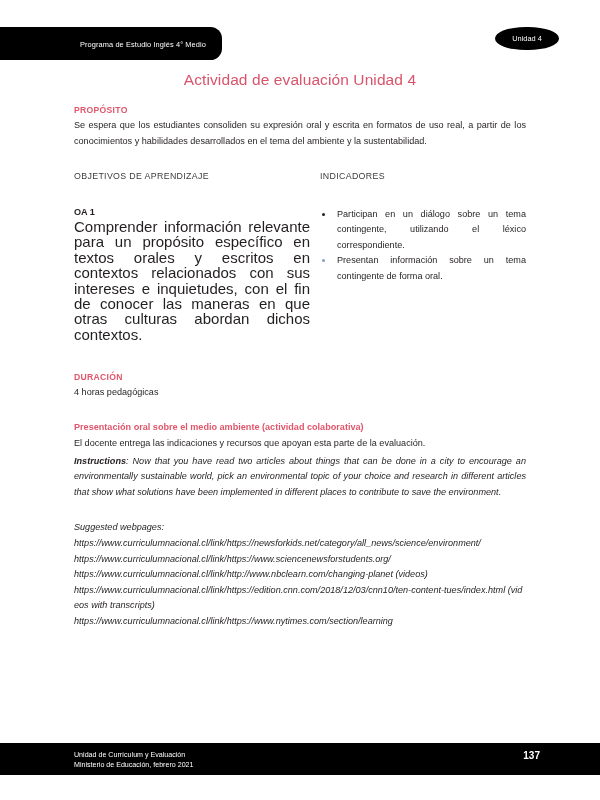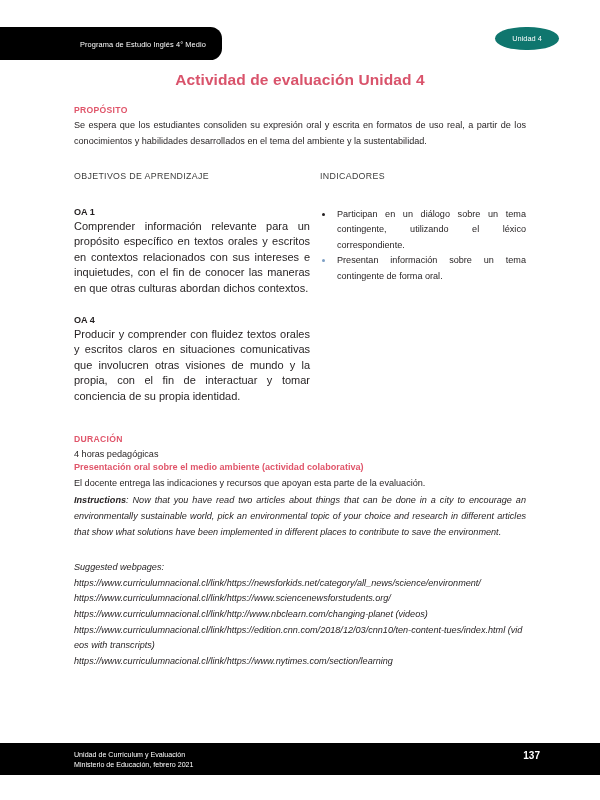--- a/index.html
+++ b/index.html
@@ -42,21 +42,21 @@
     font-size: 7.4px;
     letter-spacing: 0.1px;
     white-space: nowrap;
   }
   .unit-pill {
     position: absolute;
     top: 27px;
     right: 41px;
     width: 64px;
     height: 23px;
-    background: #0f766e;
+    background: #000000;
     border-radius: 32px / 12px;
   }
   .unit-pill-label {
     position: absolute;
     inset: 0;
     display: flex;
     align-items: center;
     justify-content: center;
     color: #ffffff;
     font-size: 7.4px;
@@ -65,21 +65,21 @@
 
   
   .doc-title {
     position: absolute;
     top: 71px;
     left: 0;
     width: 600px;
     text-align: center;
     color: #d9536b;
     font-size: 15.5px;
-    font-weight: bold;
+    font-weight: normal;
     letter-spacing: 0.1px;
   }
 
   
   .content {
     position: absolute;
     left: 74px;
     top: 105px;
     width: 452px;
   }
@@ -113,21 +113,21 @@
     color: #3c3c3b;
     letter-spacing: 0.35px;
     margin-bottom: 26px;
   }
   .oa-label {
     font-size: 9.1px;
     font-weight: bold;
     margin: 0 0 2px 0;
   }
   .oa-body {
-    font-size: 11px;
+    font-size: 15px;
     line-height: 15.4px;
     text-align: justify;
     margin: 0;
   }
   .oa-block + .oa-block { margin-top: 19px; }
 
   ul.ind-list {
     list-style: none;
     margin: 0;
     padding: 0;
@@ -155,21 +155,21 @@
 
   
   .duracion-wrap { margin-top: 30px; }
   .duracion-val {
     font-size: 9.1px;
     line-height: 15px;
     margin: 0;
   }
 
   
-  .activity-wrap { }
+  .activity-wrap { margin-top: 22px; }
   .activity-title {
     color: #e0556a;
     font-size: 9.1px;
     font-weight: bold;
     margin: 0 0 4px 0;
   }
   .activity-intro {
     font-size: 9.1px;
     line-height: 15.4px;
     margin: 0 0 2px 0;
@@ -249,24 +249,20 @@
     <div class="cols">
 
       <div class="col-left">
         <div class="col-title">OBJETIVOS DE APRENDIZAJE</div>
 
         <div class="oa-block">
           <p class="oa-label">OA 1</p>
           <p class="oa-body">Comprender información relevante para un propósito específico en textos orales y escritos en contextos relacionados con sus intereses e inquietudes, con el fin de conocer las maneras en que otras culturas abordan dichos contextos.</p>
         </div>
 
-        <div class="oa-block">
-          <p class="oa-label">OA 4</p>
-          <p class="oa-body">Producir y comprender con fluidez textos orales y escritos claros en situaciones comunicativas que involucren otras visiones de mundo y la propia, con el fin de interactuar y tomar conciencia de su propia identidad.</p>
-        </div>
       </div>
 
       <div class="col-gap"></div>
 
       <div class="col-right">
         <div class="col-title">INDICADORES</div>
 
 
         <div class="ind-group">
           <ul class="ind-list">

